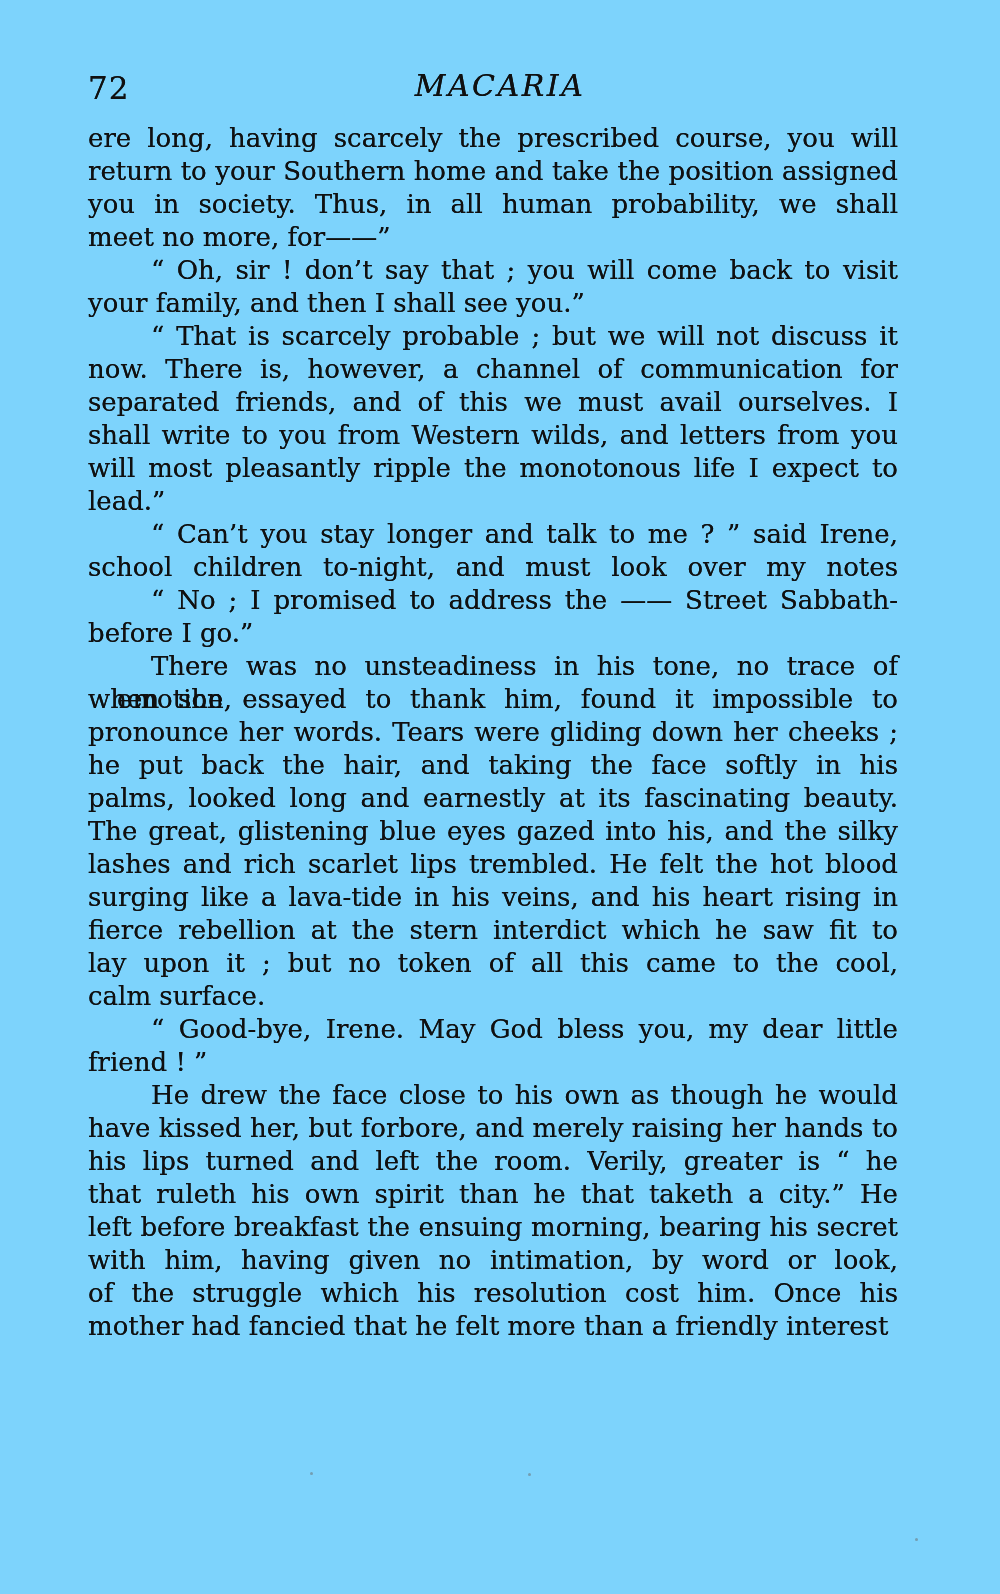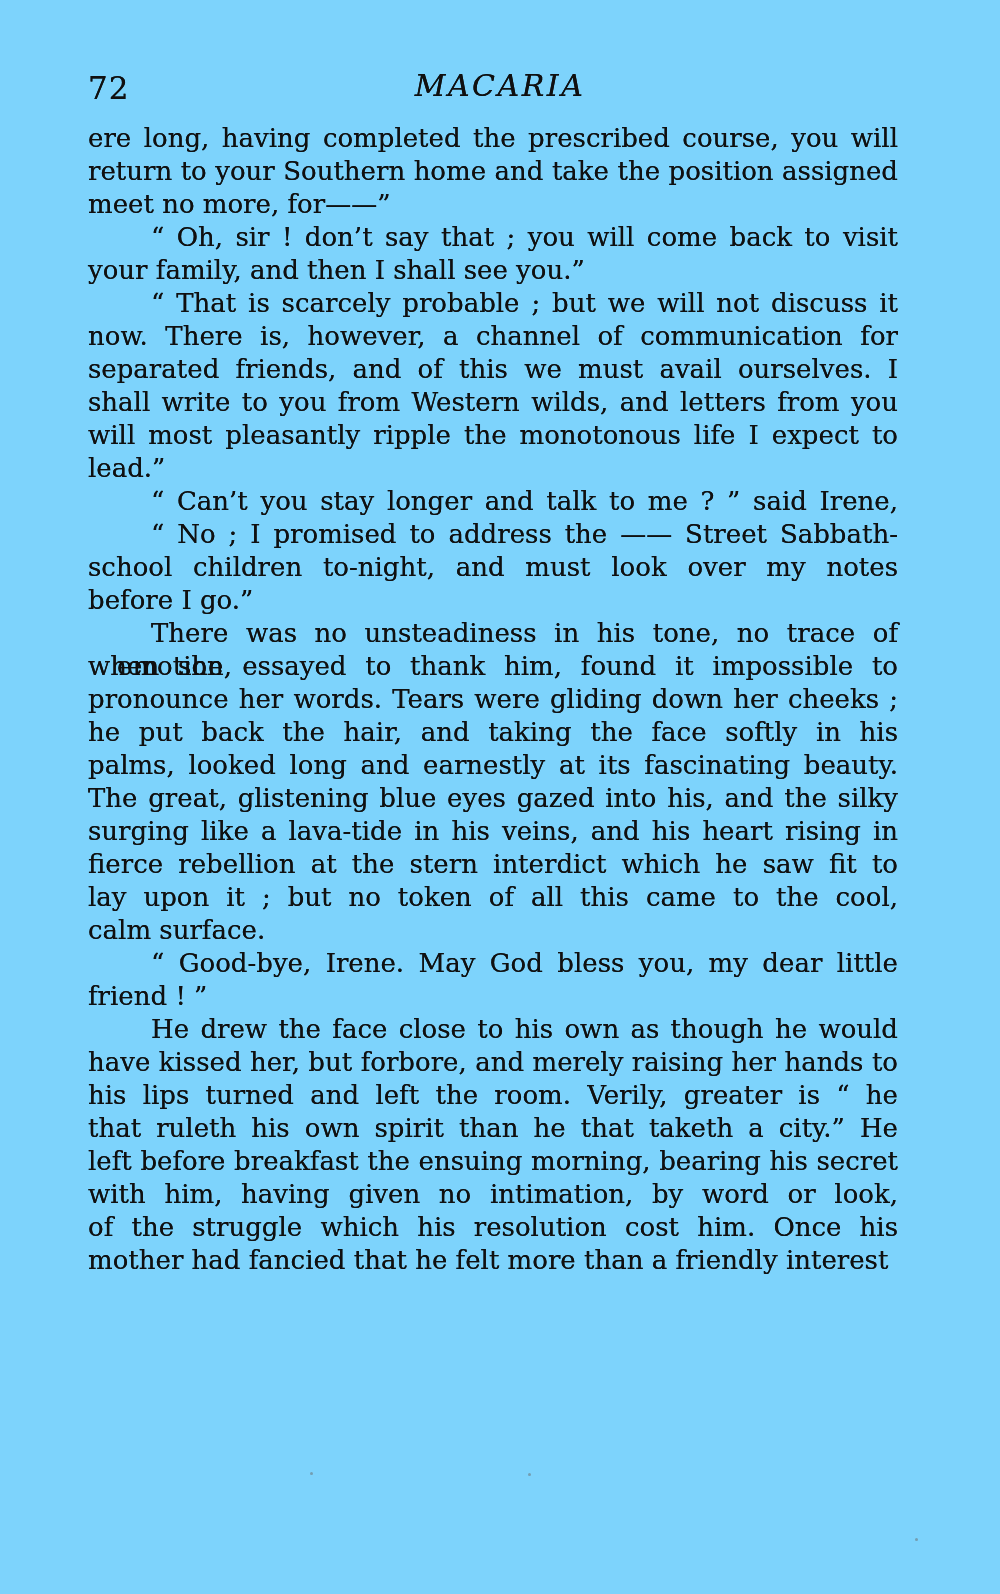--- a/index.html
+++ b/index.html
@@ -67,41 +67,43 @@
     opacity: 0.5;
   }
 </style>
 </head>
 <body>
 
 <div class="page">
   <div class="page-number">72</div>
   <div class="running-title">MACARIA</div>
   <div class="text-block">
-      <div class="text-line">ere long, having completed the prescribed course, you will</div>
+      <div class="text-line">ere long, having scarcely the prescribed course, you will</div>
       <div class="text-line">return to your Southern home and take the position assigned</div>
+      <div class="text-line">you in society.   Thus, in all human probability, we shall</div>
       <div class="text-line last">meet no more, for——”</div>
       <div class="text-line indent">“ Oh, sir !  don’t say that ;  you will come back to visit</div>
       <div class="text-line last">your family, and then I shall see you.”</div>
       <div class="text-line indent">“ That is scarcely probable ;  but we will not discuss it</div>
       <div class="text-line">now.   There is, however, a channel of communication for</div>
       <div class="text-line">separated friends, and of this we must avail ourselves.   I</div>
       <div class="text-line">shall write to you from Western wilds, and letters from you</div>
       <div class="text-line">will most pleasantly ripple the monotonous life I expect to</div>
       <div class="text-line last">lead.”</div>
       <div class="text-line indent">“ Can’t you stay longer and talk to me ? ” said Irene,</div>
+      <div class="text-line">school children to-night, and must look over my notes</div>
       <div class="text-line indent">“ No ;  I promised to address the —— Street Sabbath-</div>
-      <div class="text-line">school children to-night, and must look over my notes</div>
       <div class="text-line last">before I go.”</div>
       <div class="text-line indent">There was no unsteadiness in his tone, no trace of emotion,</div>
       <div class="text-line">when she essayed to thank him, found it impossible to</div>
       <div class="text-line">pronounce her words.   Tears were gliding down her cheeks ;</div>
       <div class="text-line">he put back the hair, and taking the face softly in his</div>
       <div class="text-line">palms, looked long and earnestly at its fascinating beauty.</div>
       <div class="text-line">The great, glistening blue eyes gazed into his, and the silky</div>
+      <div class="text-line">lashes and rich scarlet lips trembled.   He felt the hot blood</div>
       <div class="text-line">surging like a lava-tide in his veins, and his heart rising in</div>
       <div class="text-line">fierce rebellion at the stern interdict which he saw fit to</div>
       <div class="text-line">lay upon it ;  but no token of all this came to the cool,</div>
       <div class="text-line last">calm surface.</div>
       <div class="text-line indent">“ Good-bye, Irene.   May God bless you, my dear little</div>
       <div class="text-line last">friend ! ”</div>
       <div class="text-line indent">He drew the face close to his own as though he would</div>
       <div class="text-line">have kissed her, but forbore, and merely raising her hands to</div>
       <div class="text-line">his lips turned and left the room.   Verily, greater is “ he</div>
       <div class="text-line">that ruleth his own spirit than he that taketh a city.”   He</div>

